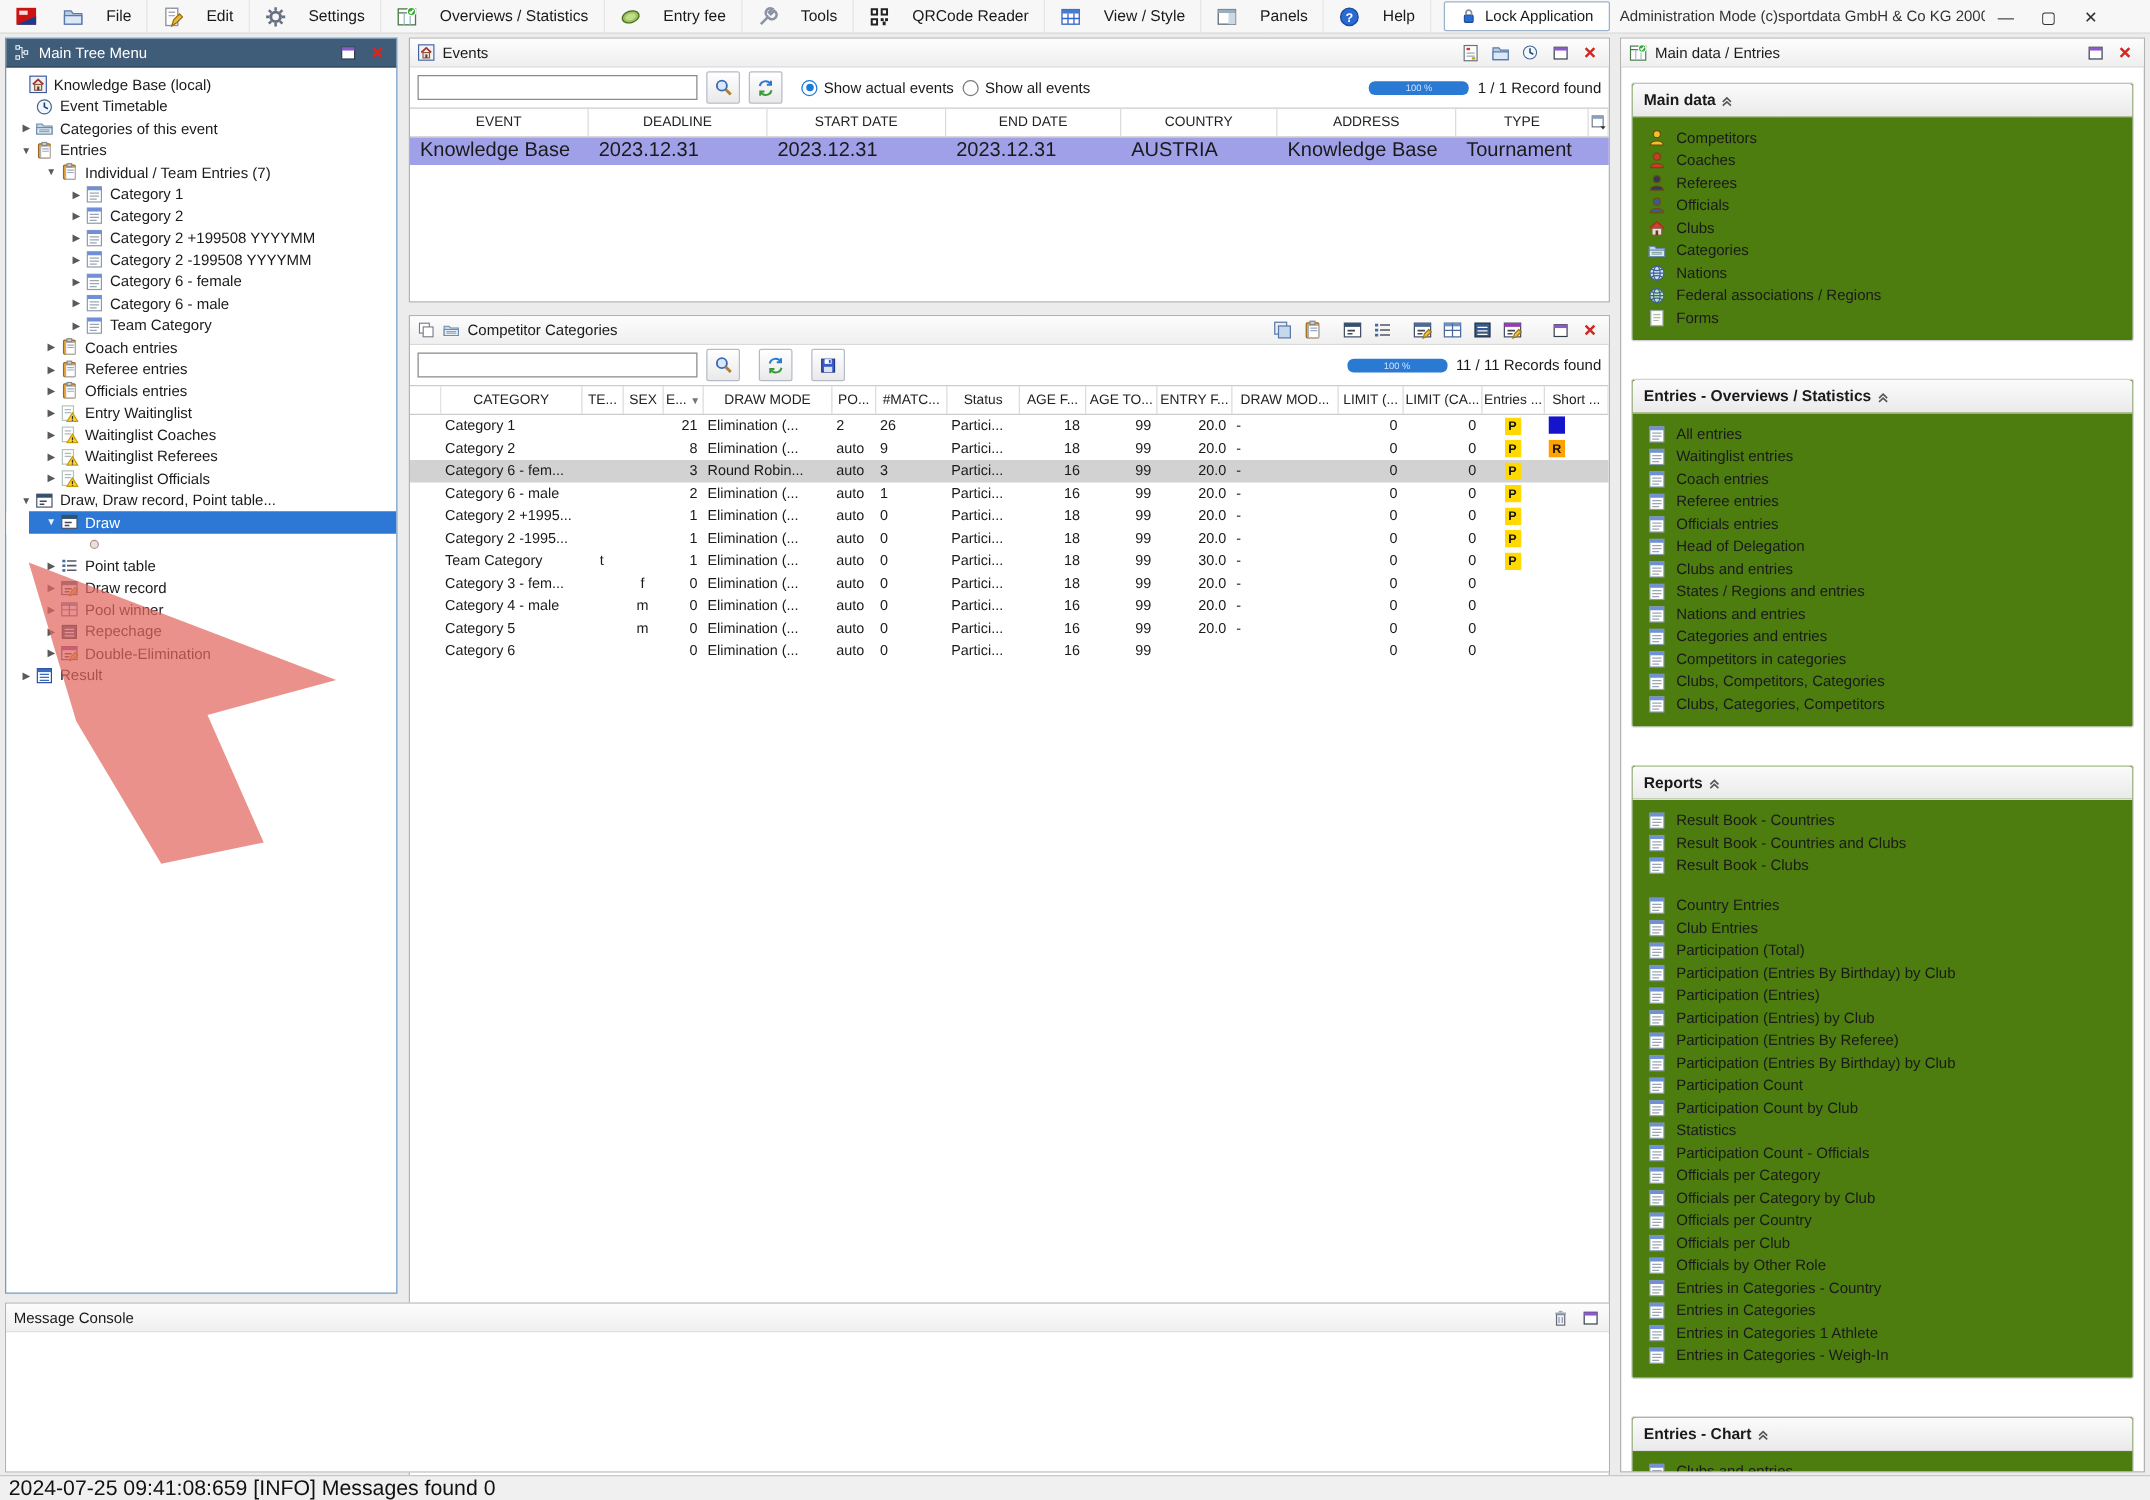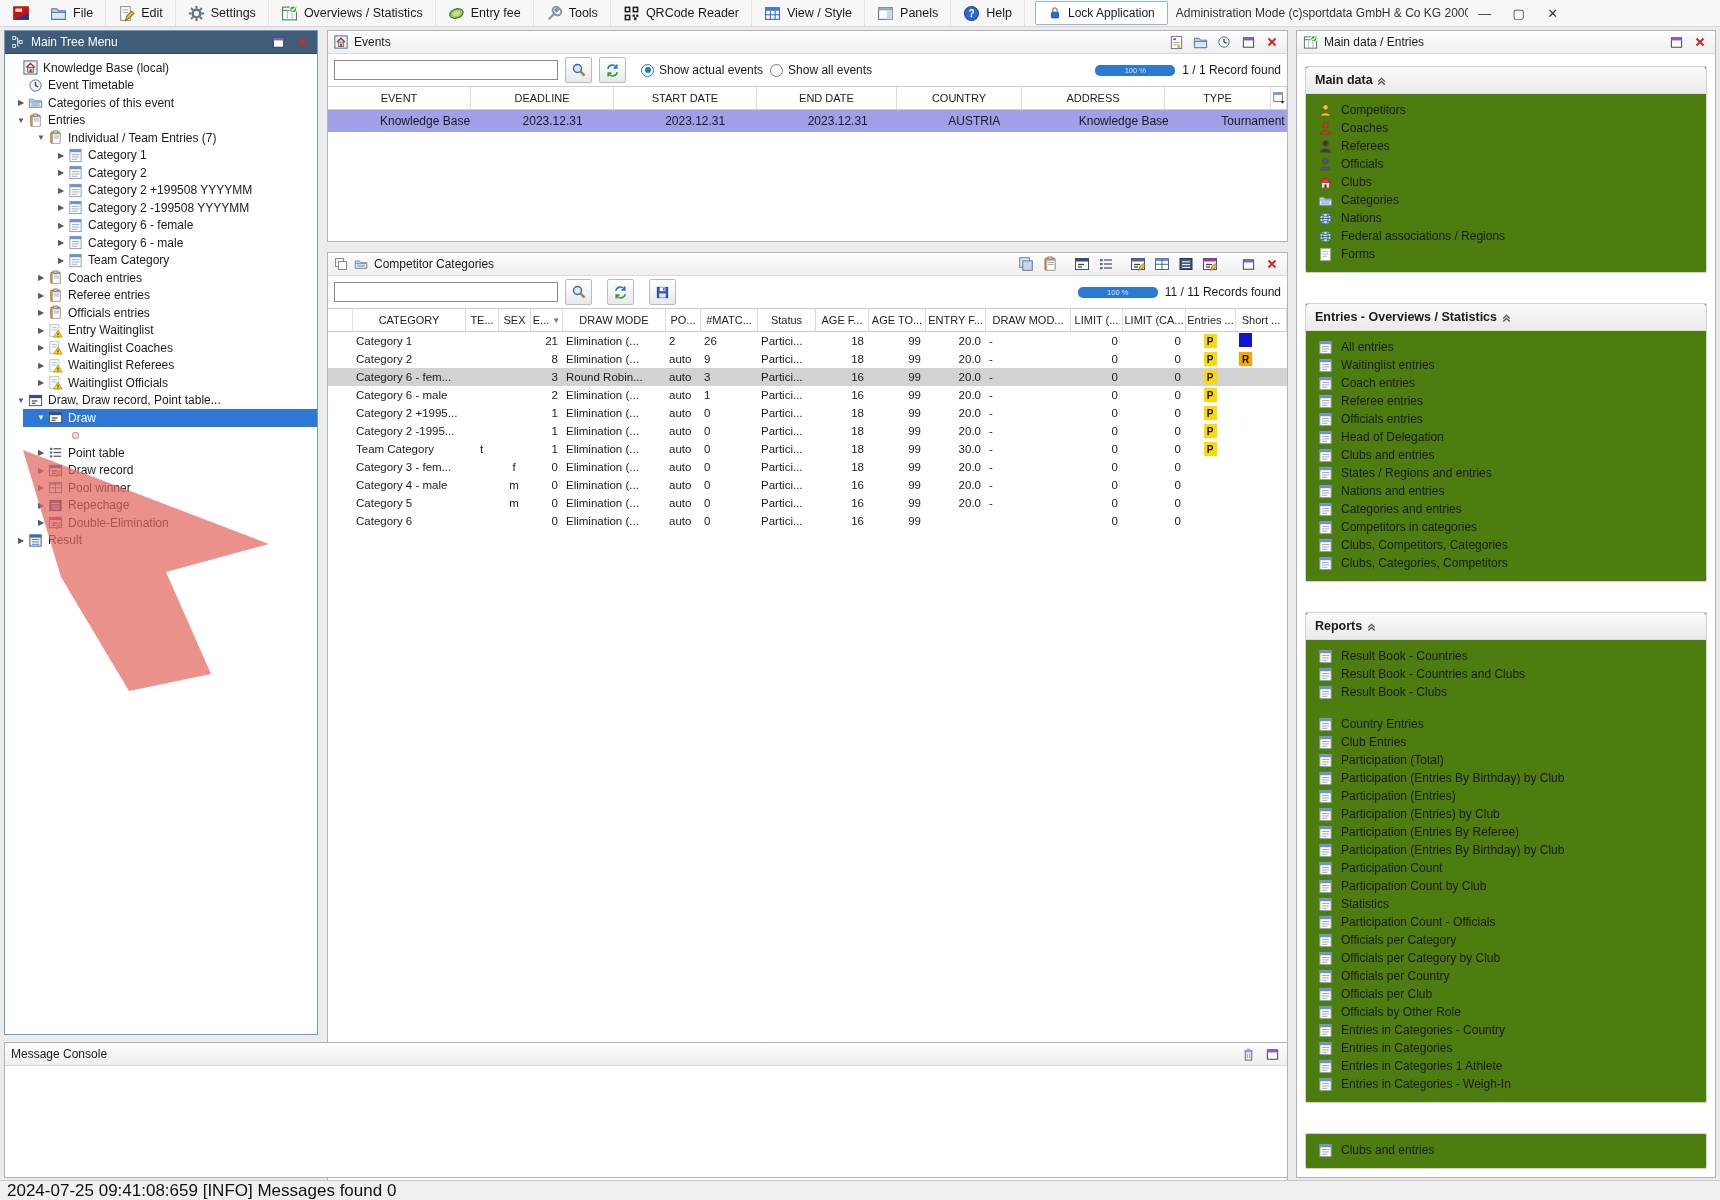--- a/index.html
+++ b/index.html
@@ -4,21 +4,21 @@
 <style>
   html,body{margin:0;padding:0;}
   body{width:1720px;height:1200px;position:relative;background:#ececec;
        font-family:"Liberation Sans",sans-serif;font-size:12px;color:#1a1a1a;overflow:hidden;}
   svg{display:block;}
   .icon{display:inline-block;line-height:0;flex:0 0 auto;}
 
   
   #menubar{position:absolute;left:0;top:0;width:1720px;height:27px;background:#f7f7f7;
            border-bottom:1px solid #d7d7d7;display:flex;align-items:center;padding:0 4px;box-sizing:border-box;}
-  .menu-item{display:flex;align-items:center;gap:6px;padding:0 12px;height:26px;font-size:12.5px;
+  .menu-item{display:flex;align-items:center;gap:18px;padding:0 12px;height:26px;font-size:12.5px;
              border-right:1px solid #e6e6e6;cursor:default;white-space:nowrap;}
   #app-logo{padding:0 8px;}
   #lock-btn{display:flex;align-items:center;gap:6px;height:22px;margin-left:10px;padding:0 12px;
             background:#fff;border:1px solid #9ab2cc;border-radius:2px;white-space:nowrap;}
   #win-title{margin-left:8px;color:#333;font-size:12px;white-space:nowrap;overflow:hidden;width:292px;flex:0 0 auto;}
   .winctl{width:34px;height:24px;display:flex;align-items:center;justify-content:center;color:#333;font-size:13px;}
 
   
   .panel{position:absolute;background:#fff;border:1px solid #b3b3b3;box-sizing:border-box;display:flex;flex-direction:column;}
   .phead{height:22px;flex:0 0 22px;background:linear-gradient(#fdfdfd,#efefef);border-bottom:1px solid #d9d9d9;
@@ -51,21 +51,21 @@
   .progress{width:80px;height:11px;border-radius:5px;background:#2a7ad4;position:relative;overflow:hidden;flex:0 0 auto;}
   .progress span{position:absolute;left:0;top:1px;width:100%;text-align:center;font-size:7.5px;color:#cfe2f8;}
   .count{font-size:12px;white-space:nowrap;}
   .ml-auto{margin-left:auto;}
 
   .tbl-header{display:flex;height:22px;flex:0 0 22px;border-top:1px solid #cccccc;border-bottom:1px solid #cccccc;background:#fff;}
   .th{display:flex;align-items:center;justify-content:center;gap:3px;font-size:11px;color:#222;
       border-right:1px solid #dcdcdc;box-sizing:border-box;overflow:hidden;white-space:nowrap;}
   .sortmark{font-size:8px;color:#777;}
   .drow{display:flex;height:22px;align-items:center;}
-  .dcell{font-size:12px;padding-left:8px;box-sizing:border-box;overflow:hidden;white-space:nowrap;margin-left:44px;}
+  .dcell{font-size:16px;padding-left:8px;box-sizing:border-box;overflow:hidden;white-space:nowrap;}
 
   
   #cats-panel{left:327px;top:252px;width:961px;height:1004px;}
   #cats-table{flex:1 1 auto;position:relative;overflow:hidden;}
   .crow{display:flex;height:18px;align-items:center;}
   .crow.sel{background:#d2d2d2;}
   .ccell{font-size:11.5px;box-sizing:border-box;overflow:hidden;white-space:nowrap;padding:0 4px;}
   .gutter{width:24px;flex:0 0 24px;border-right:1px solid #e2e2e2;align-self:stretch;}
   .badge{display:inline-flex;align-items:center;justify-content:center;width:13px;height:14px;
          font-size:10px;font-weight:bold;color:#111;}
@@ -1728,20 +1728,29 @@
                 <line x1="4" y1="7" x2="12" y2="7" stroke="#9aa6b4"></line>
                 <line x1="4" y1="9.5" x2="12" y2="9.5" stroke="#9aa6b4"></line>
                 <line x1="4" y1="12" x2="10" y2="12" stroke="#9aa6b4"></line>
               </svg>
             </span>
             <span>Entries in Categories - Weigh-In</span>
           </div>
         </div>
       </div>
       <div class="section">
+        <div class="sec-head">
+          <span>Entries - Chart</span>
+          <span class="sp"></span>
+          <span class="hbtn icon">
+            <svg width="13" height="13" viewBox="0 0 16 16">
+              <path d="M4 9.2 L8 5.4 L12 9.2 M4 13 L8 9.2 L12 13" stroke="#555" fill="none" stroke-width="1.6"></path>
+            </svg>
+          </span>
+        </div>
         <div class="sec-items">
           <div class="rp-item">
             <span class="icon">
               <svg width="15" height="15" viewBox="0 0 16 16">
                 <rect x="2" y="1.5" width="12" height="13" fill="#fff" stroke="#8a9aae"></rect>
                 <rect x="2" y="1.5" width="12" height="3" fill="#6f8fd8"></rect>
                 <line x1="4" y1="7" x2="12" y2="7" stroke="#9aa6b4"></line>
                 <line x1="4" y1="9.5" x2="12" y2="9.5" stroke="#9aa6b4"></line>
                 <line x1="4" y1="12" x2="10" y2="12" stroke="#9aa6b4"></line>
               </svg>

